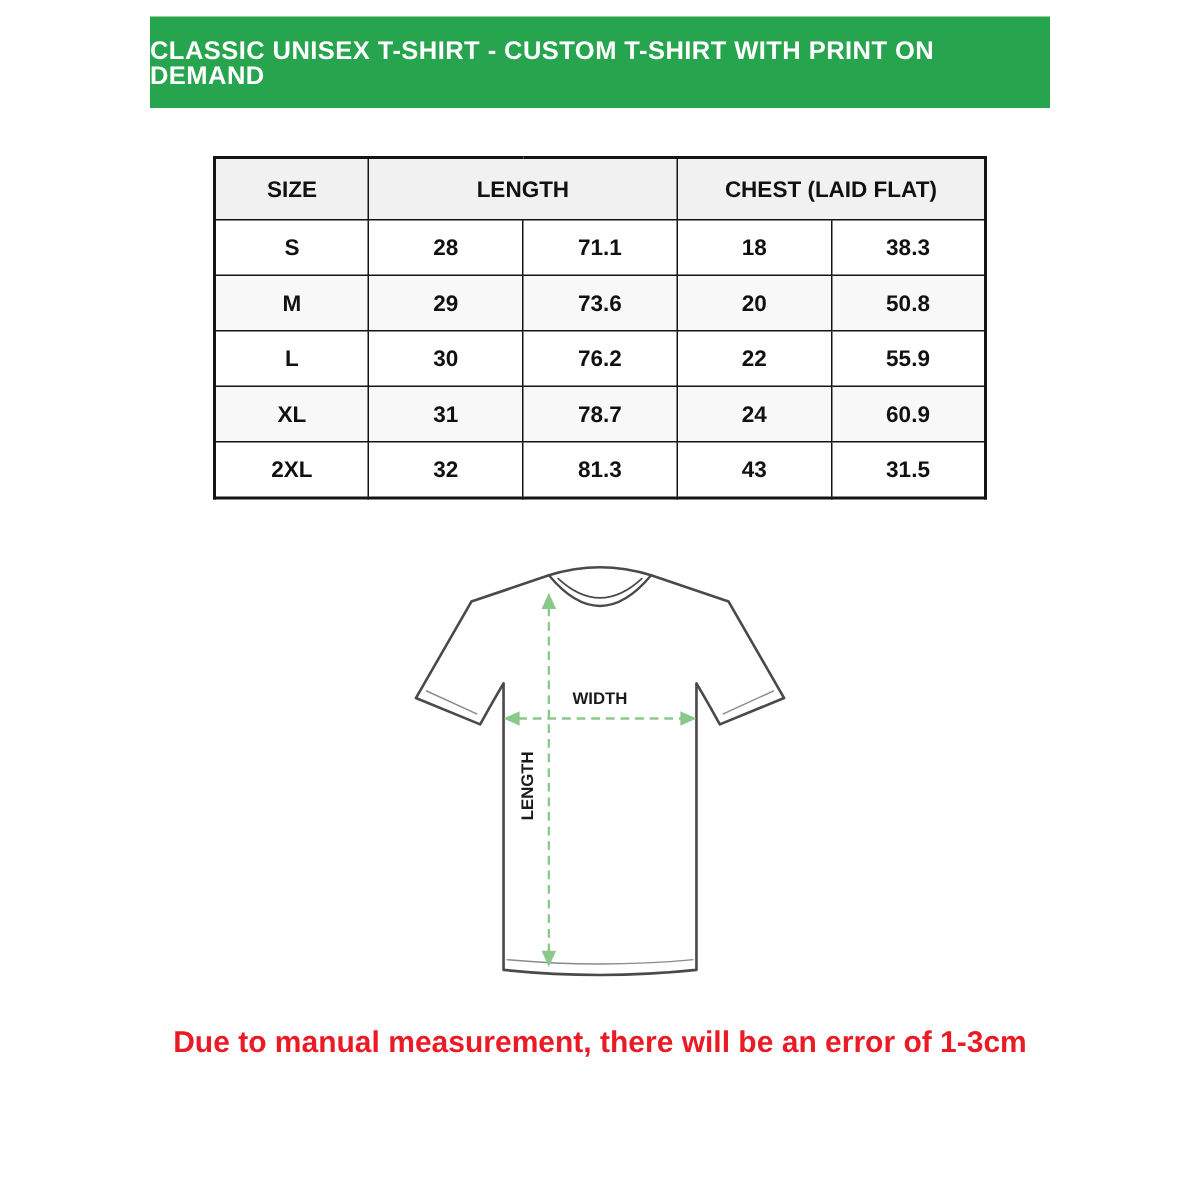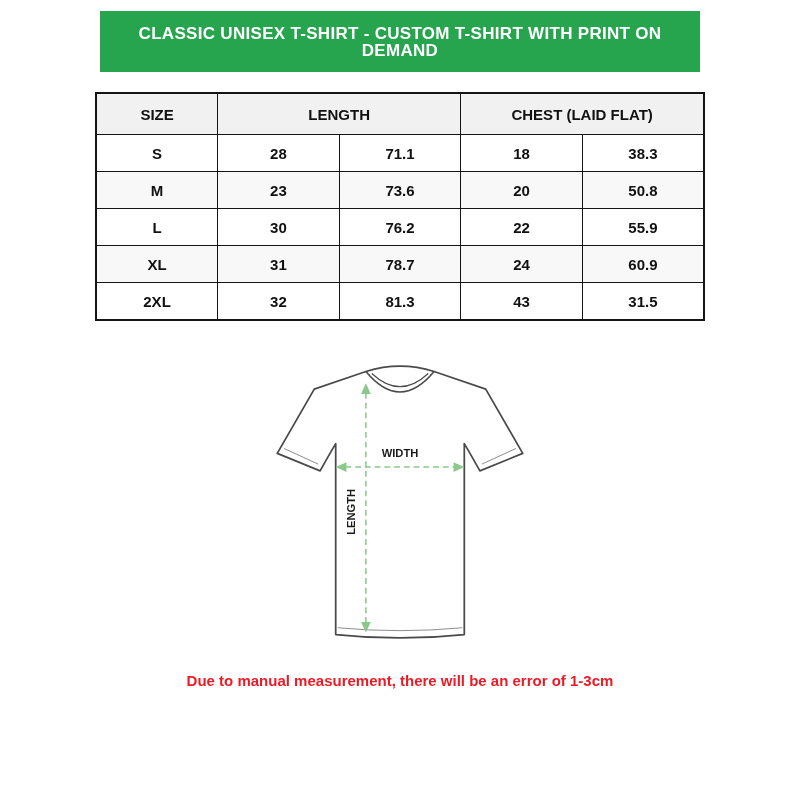--- a/index.html
+++ b/index.html
@@ -16,27 +16,27 @@
     background: #ffffff;
   }
   .banner {
     width: 600px;
     margin: 11px auto 0;
     background: #27a44e;
     color: #ffffff;
     font-weight: bold;
     font-size: 17px;
     line-height: 1;
-    text-align: center;
+    text-align: left;
     padding: 14px 0 13px;
     letter-spacing: 0.3px;
   }
   .size-table {
-    width: 610px;
-    margin: 20px auto 0;
+    width: 516px;
+    margin: 32px auto 0;
     border-collapse: collapse;
     table-layout: fixed;
     border: 2px solid #141414;
   }
   .size-table th, .size-table td {
     border: 1px solid #141414;
     text-align: center;
     vertical-align: middle;
     font-size: 15px;
     font-weight: bold;
@@ -53,21 +53,21 @@
   }
   .diagram {
     width: 280px;
     margin: 33px auto 0;
   }
   .diagram svg { display: block; }
   .footer-note {
     text-align: center;
     color: #ea1b25;
     font-weight: bold;
-    font-size: 15px;
+    font-size: 20px;
     margin-top: 16px;
   }
 </style>
 </head>
 <body>
 
 <div class="page">
 
   <div class="banner">
     <span>CLASSIC UNISEX T-SHIRT - CUSTOM T-SHIRT WITH PRINT ON DEMAND</span>
@@ -91,21 +91,21 @@
     <tbody>
       <tr>
         <td>S</td>
         <td>28</td>
         <td>71.1</td>
         <td>18</td>
         <td>38.3</td>
       </tr>
       <tr>
         <td>M</td>
-        <td>23</td>
+        <td>29</td>
         <td>73.6</td>
         <td>20</td>
         <td>50.8</td>
       </tr>
       <tr>
         <td>L</td>
         <td>30</td>
         <td>76.2</td>
         <td>22</td>
         <td>55.9</td>

